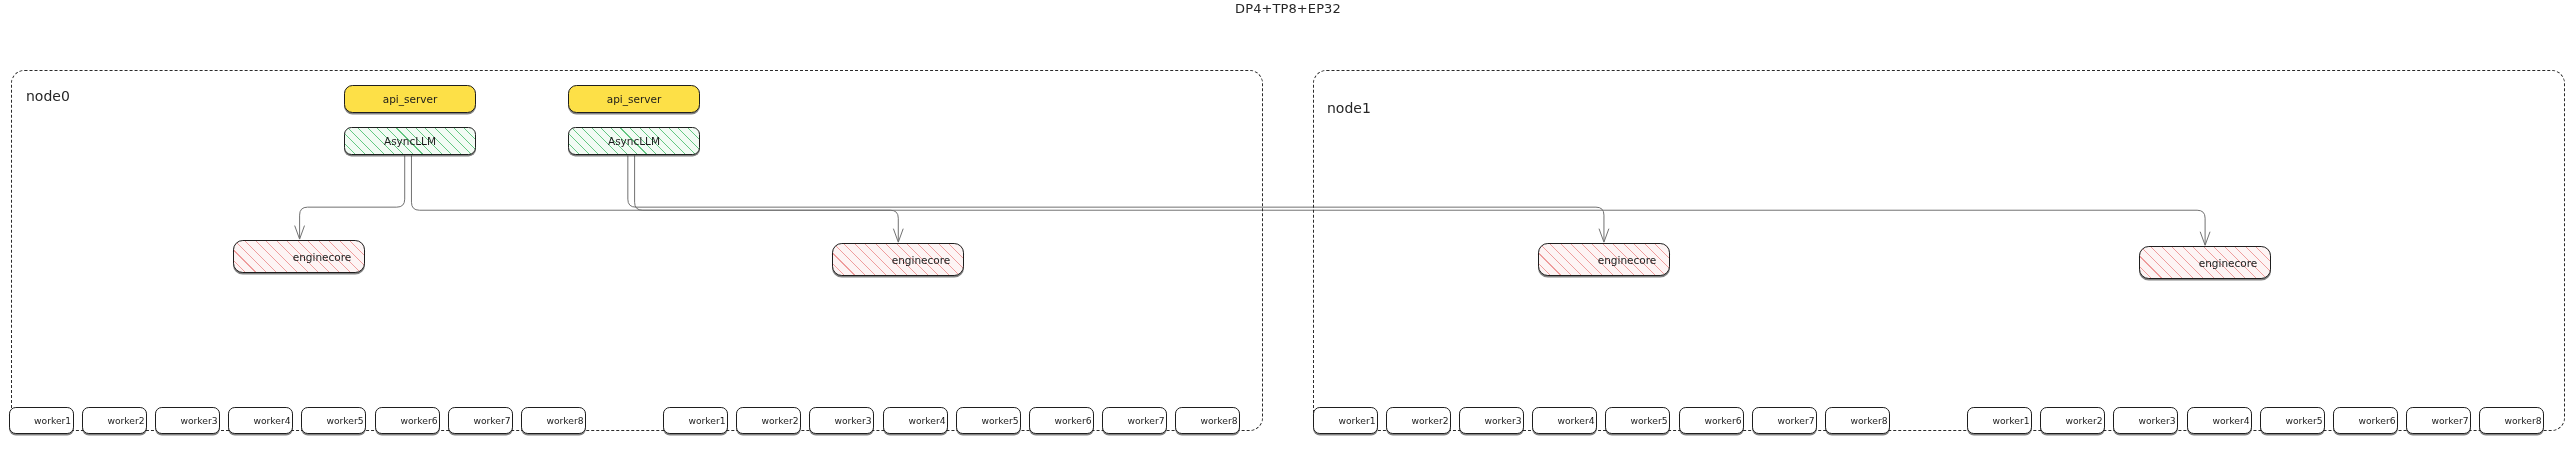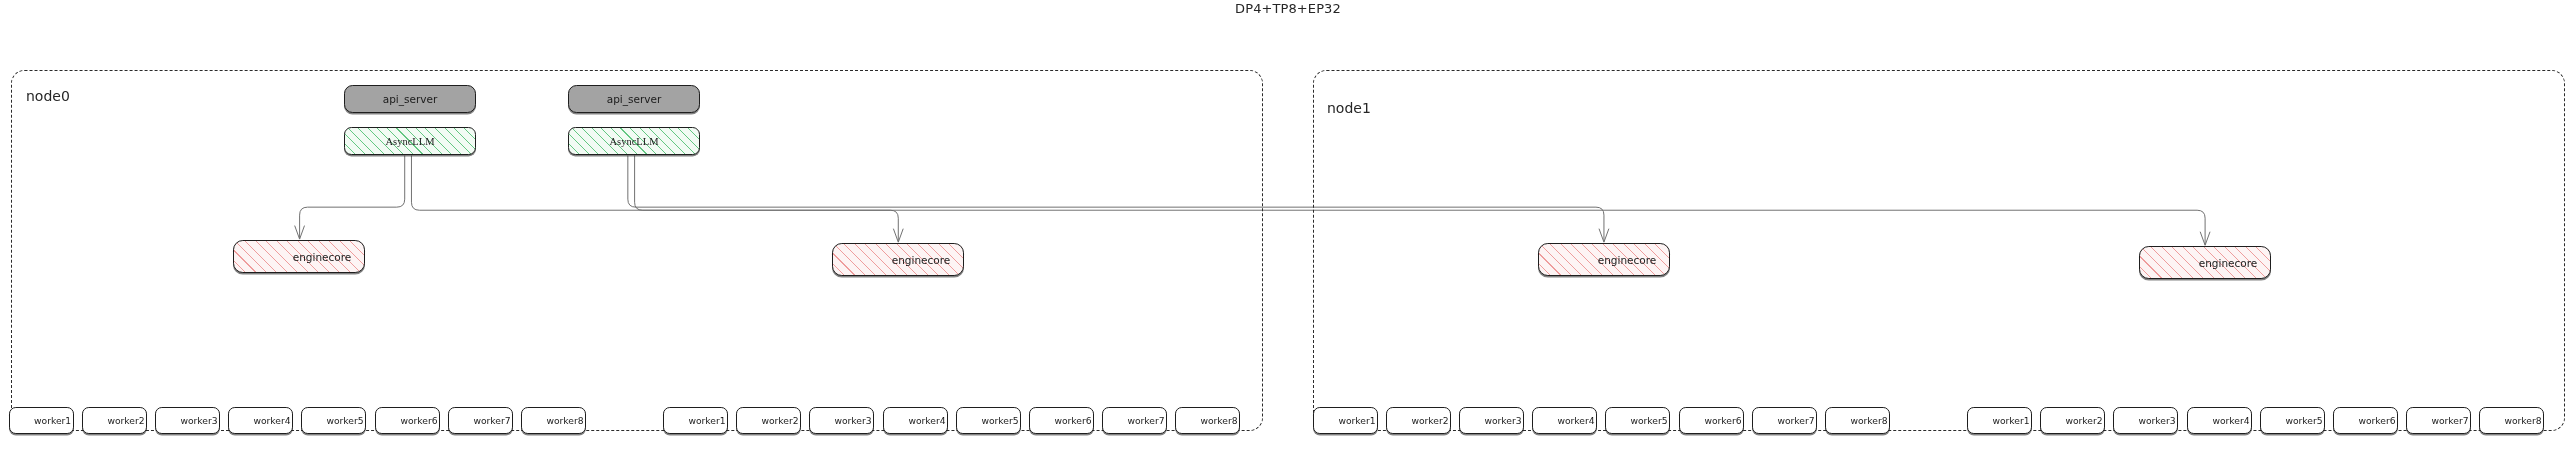--- a/index.html
+++ b/index.html
@@ -39,35 +39,34 @@
     border-radius:7.4px;
     display:flex;align-items:center;justify-content:center;
     font-size:10.5px;color:#1b1b1b;white-space:nowrap;
     background:#ffffff;
     box-shadow:0 1.5px 0 0 rgba(30,30,30,0.55);
   }
   .box-label{pointer-events:none;}
 
   
   .box.api{
-    background:#a3a3a3;
+    background:#fde047;
     border-radius:8.6px;
   }
 
   
   .box.async{
     background-color:#f2fbf4;
     background-image:repeating-linear-gradient(
         45deg,
         rgba(74,190,110,0.85) 0px,
         rgba(74,190,110,0.85) 0.8px,
         rgba(0,0,0,0) 0.8px,
         rgba(0,0,0,0) 6.8px);
     border-radius:7.4px;
-    font-family:Liberation Serif, serif;
   }
 
   
   .box.engine{
     background-color:#fdf4f4;
     background-image:repeating-linear-gradient(
         45deg,
         rgba(232,120,120,0.70) 0px,
         rgba(232,120,120,0.70) 0.8px,
         rgba(0,0,0,0) 0.8px,

